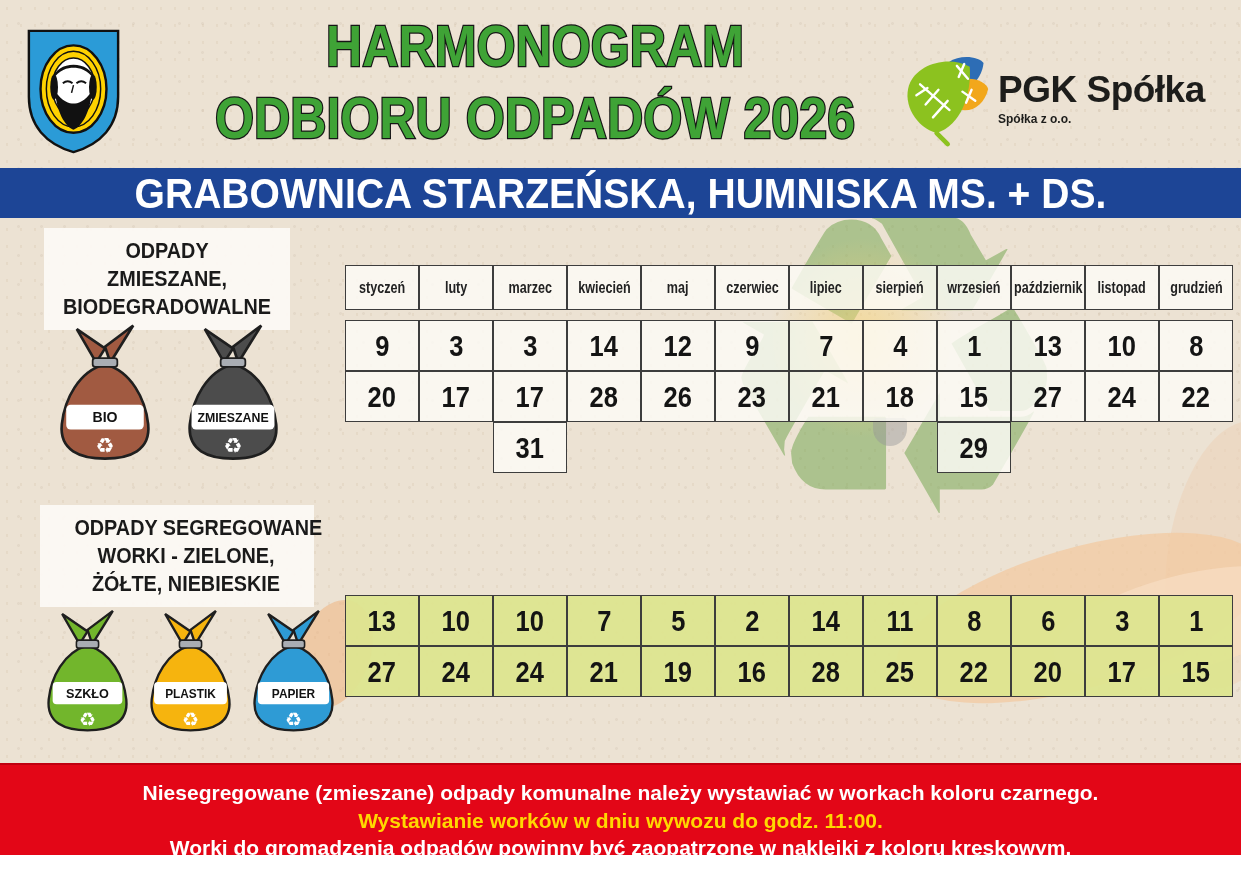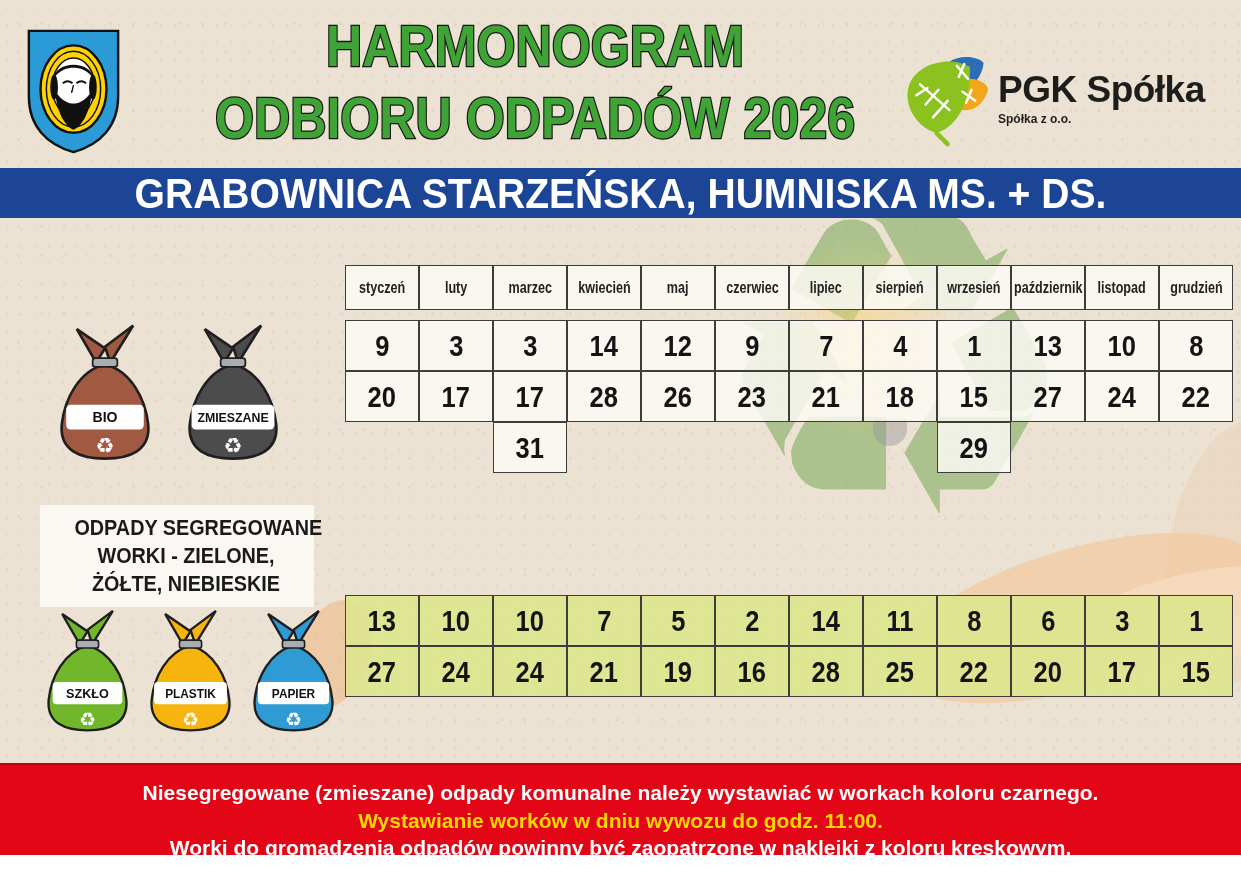--- a/index.html
+++ b/index.html
@@ -138,20 +138,25 @@
     <div class="logo-text">
       <div class="logo-name">PGK Spółka</div>
       <div class="logo-sub">Spółka z o.o.</div>
     </div>
   </div>
 
   <div class="abs region-banner">
     <span>GRABOWNICA STARZEŃSKA, HUMNISKA MS. + DS.</span>
   </div>
 
+  <div class="abs info-box box-mixed">
+    <span class="hl">ODPADY</span>
+    <span class="hl">ZMIESZANE,</span>
+    <span class="hl">BIODEGRADOWALNE</span>
+  </div>
 
   <div class="abs bags-row bags-mixed">
     <svg class="bag-svg" width="106" height="141" viewBox="0 0 120 160">
       <g stroke="#1f1f1f" stroke-width="3" fill="#a15a41">
         <polygon points="50,46 28,8 60,30"></polygon>
           <polygon points="66,46 92,4 60,28"></polygon>
         <path d="M60,48 C30,56 14,88 11,116 C8,146 32,155 60,155 C88,155 112,146 109,116 C106,88 90,56 60,48 Z"></path>
       </g>
       <rect x="46" y="41" width="28" height="10" rx="3" fill="#a9adb3" stroke="#1f1f1f" stroke-width="2"></rect>
       <rect x="16" y="94" width="88" height="28" rx="5" fill="#fff"></rect>

